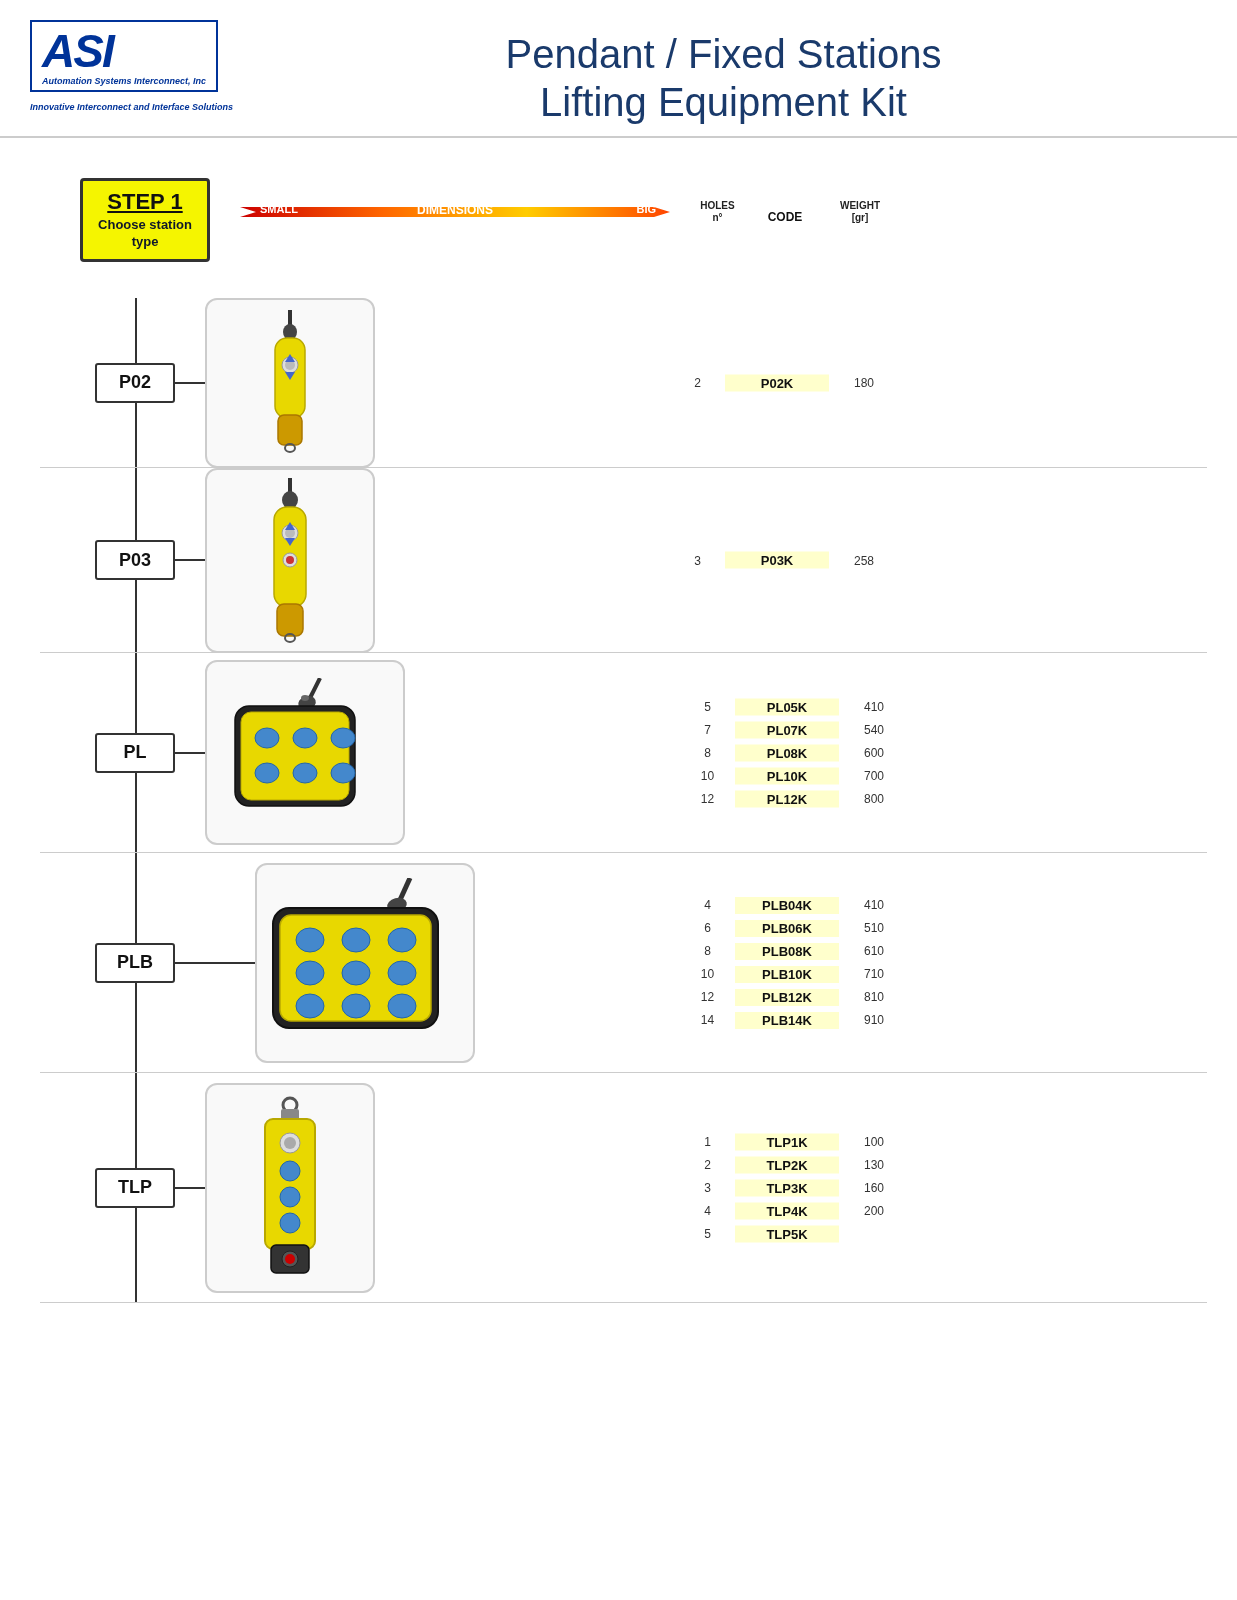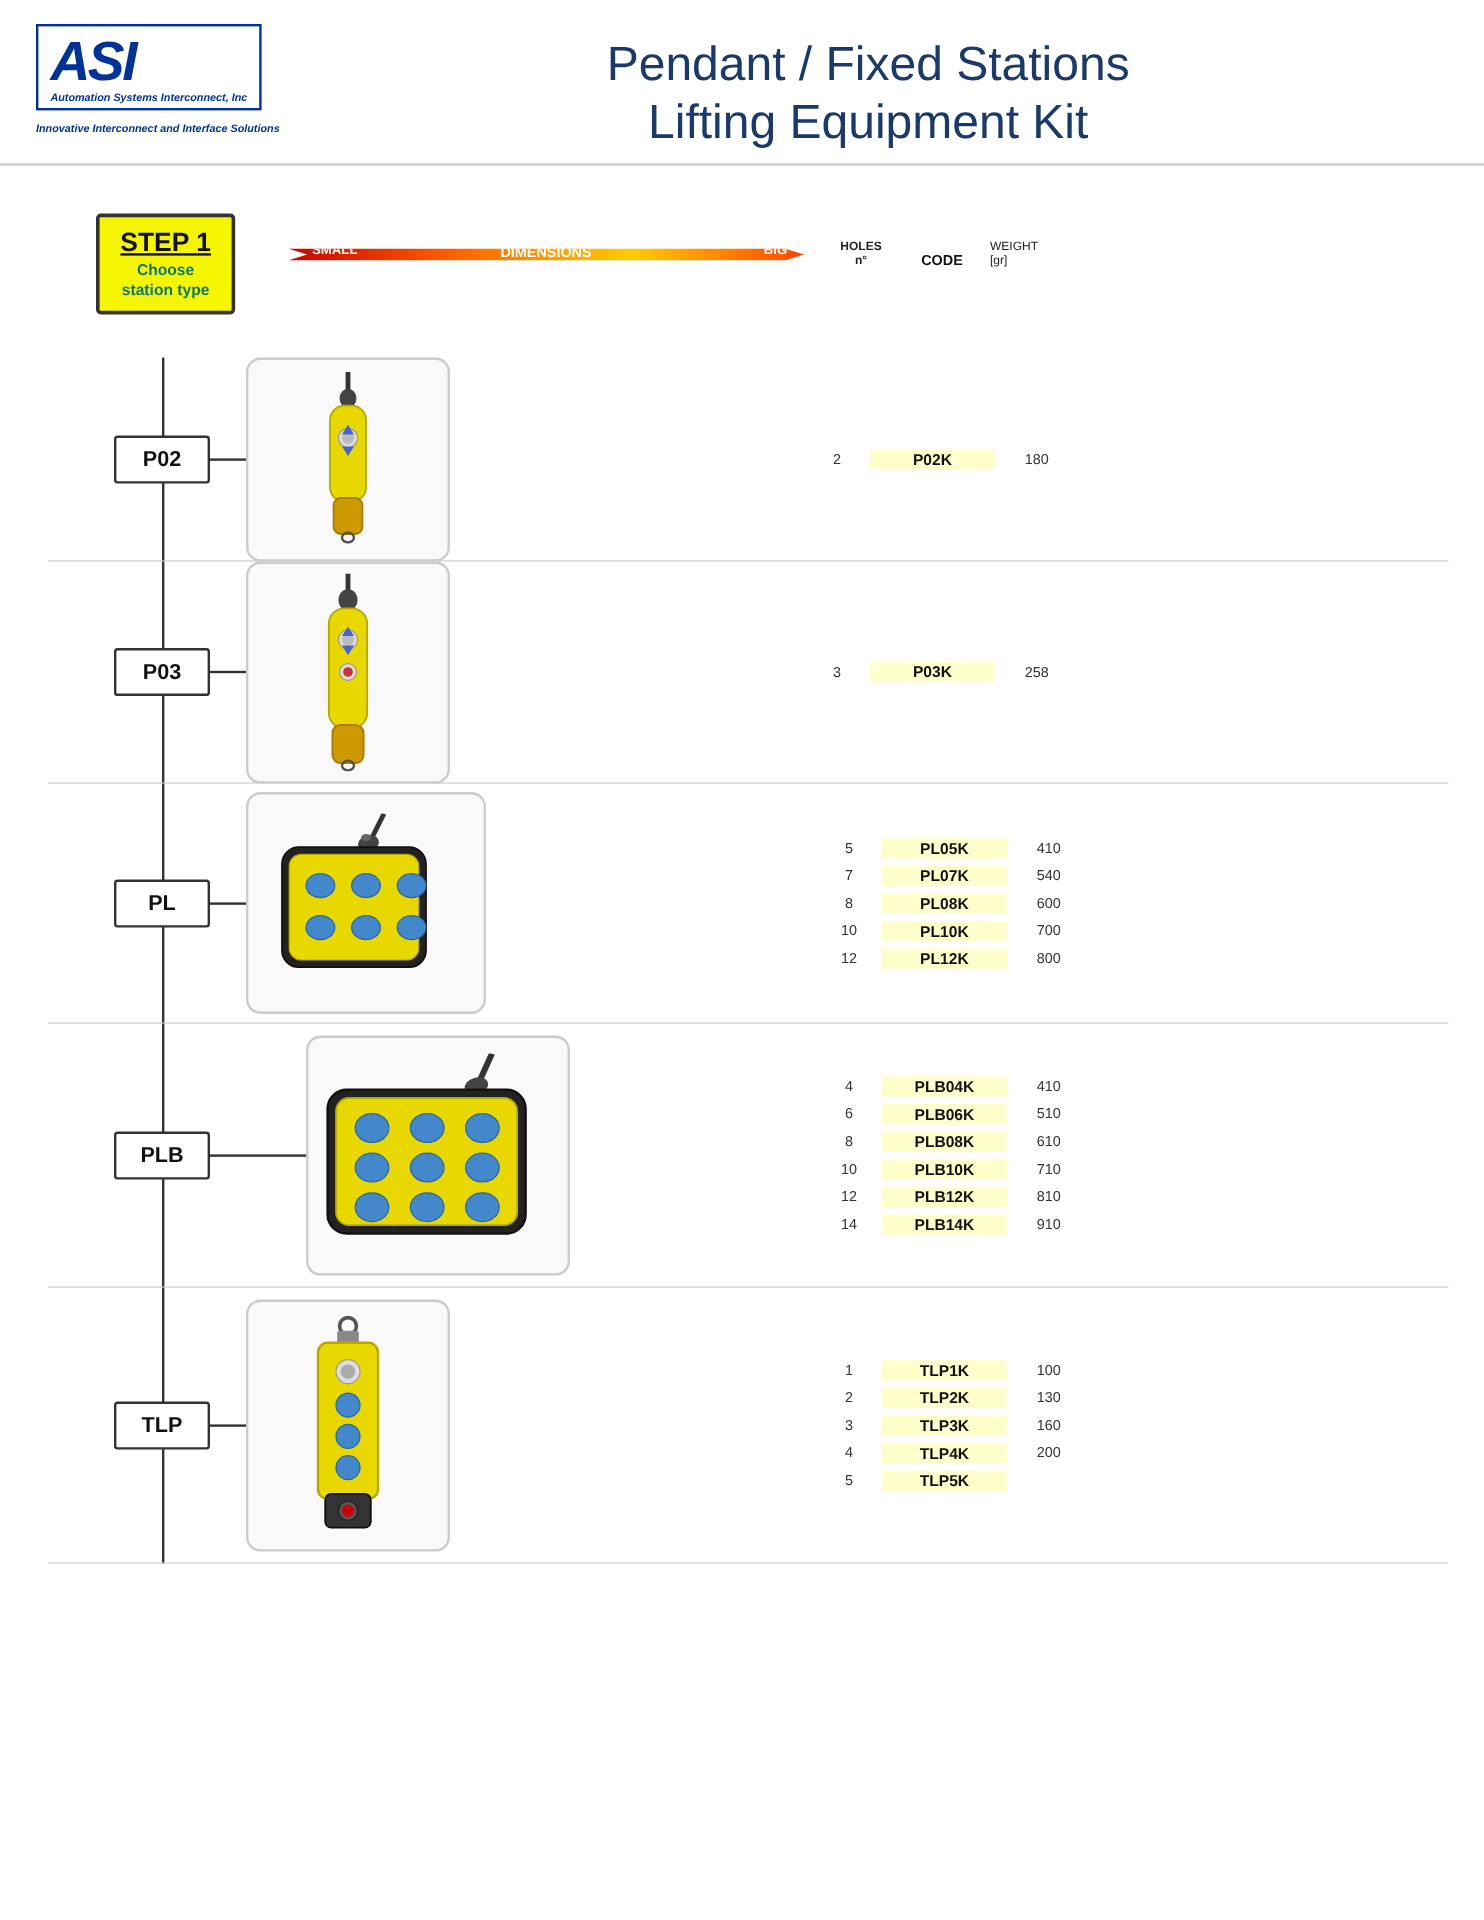--- a/index.html
+++ b/index.html
@@ -73,35 +73,35 @@
       position: relative;
     }
 
     
     .step1-box {
       background: #f5f500;
       border: 3px solid #333;
       border-radius: 4px;
       padding: 8px 14px;
       text-align: center;
-      width: 116px;
+      width: 130px;
       position: absolute;
       left: 40px;
       top: 20px;
       z-index: 10;
     }
     .step1-title {
       font-size: 22px;
       font-weight: 900;
       color: #111;
       text-decoration: underline;
     }
     .step1-sub {
       font-size: 13px;
-      color: #0f766e;
+      color: #0f172a;
       font-weight: bold;
       margin-top: 2px;
       line-height: 1.3;
     }
 
     
     .arrow-row {
       display: flex;
       align-items: center;
       margin-left: 200px;
@@ -164,23 +164,23 @@
     }
     .col-code {
       width: 80px;
       text-align: center;
       font-size: 12px;
       font-weight: 900;
       color: #111;
     }
     .col-weight {
       width: 70px;
-      text-align: left;
+      text-align: center;
       font-size: 10px;
-      font-weight: normal;
+      font-weight: bold;
       color: #222;
       line-height: 1.2;
     }
 
     
     .stations-area {
       margin-top: 10px;
       position: relative;
     }
 

